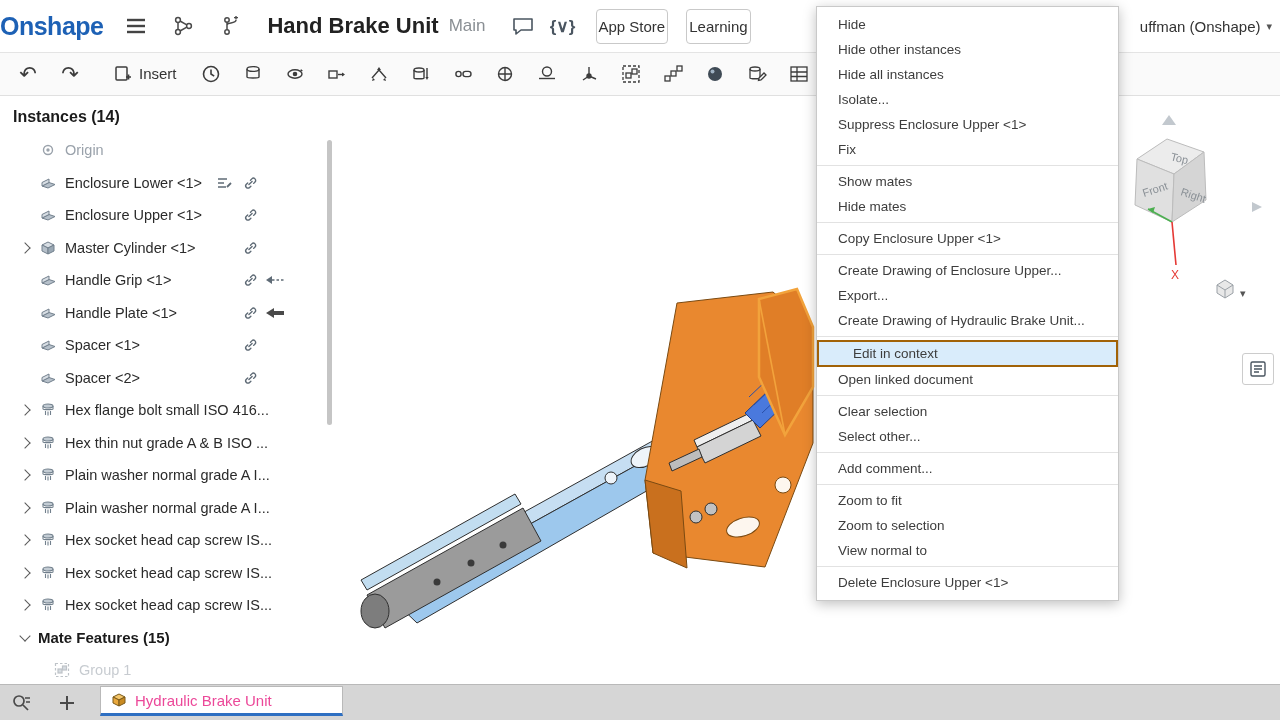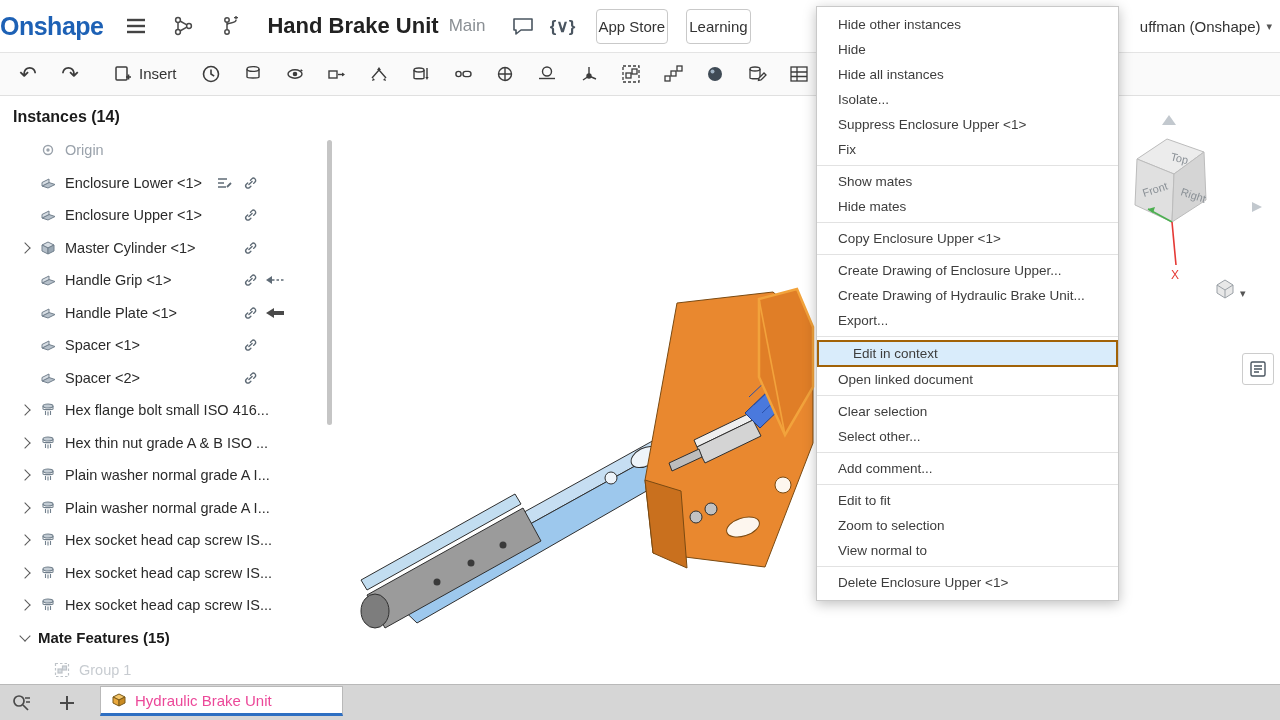--- a/index.html
+++ b/index.html
@@ -570,45 +570,45 @@
 
     <div class="rpanel-btn">
       <svg width="18" height="18" viewBox="0 0 18 18" fill="none" stroke="#4a5560" stroke-width="1.4">
           <rect x="2" y="2" width="14" height="14" rx="1.5"></rect>
           <path d="M5 6h8M5 9h8M5 12h5"></path>
         </svg>
     </div>
   </div>
 
   <div class="cmenu">
+    <div class="mi">Hide</div>
     <div class="mi">Hide other instances</div>
-    <div class="mi">Hide</div>
     <div class="mi">Hide all instances</div>
     <div class="mi">Isolate...</div>
     <div class="mi">Suppress Enclosure Upper &lt;1&gt;</div>
     <div class="mi">Fix</div>
     <div class="mdiv"></div>
     <div class="mi">Show mates</div>
     <div class="mi">Hide mates</div>
     <div class="mdiv"></div>
     <div class="mi">Copy Enclosure Upper &lt;1&gt;</div>
     <div class="mdiv"></div>
     <div class="mi">Create Drawing of Enclosure Upper...</div>
+    <div class="mi">Export...</div>
     <div class="mi">Create Drawing of Hydraulic Brake Unit...</div>
-    <div class="mi">Export...</div>
     <div class="mdiv"></div>
     <div class="mi hl">Edit in context</div>
     <div class="mi">Open linked document</div>
     <div class="mdiv"></div>
     <div class="mi">Clear selection</div>
     <div class="mi">Select other...</div>
     <div class="mdiv"></div>
     <div class="mi">Add comment...</div>
     <div class="mdiv"></div>
-    <div class="mi">Edit to fit</div>
+    <div class="mi">Zoom to fit</div>
     <div class="mi">Zoom to selection</div>
     <div class="mi">View normal to</div>
     <div class="mdiv"></div>
     <div class="mi">Delete Enclosure Upper &lt;1&gt;</div>
   </div>
 
   <footer class="bbar">
     <div class="bico" style="left:8px;">
       <svg width="20" height="20" viewBox="0 0 20 20" fill="none" stroke="#4a4a4a" stroke-width="1.7">
           <circle cx="8" cy="8" r="5"></circle>

